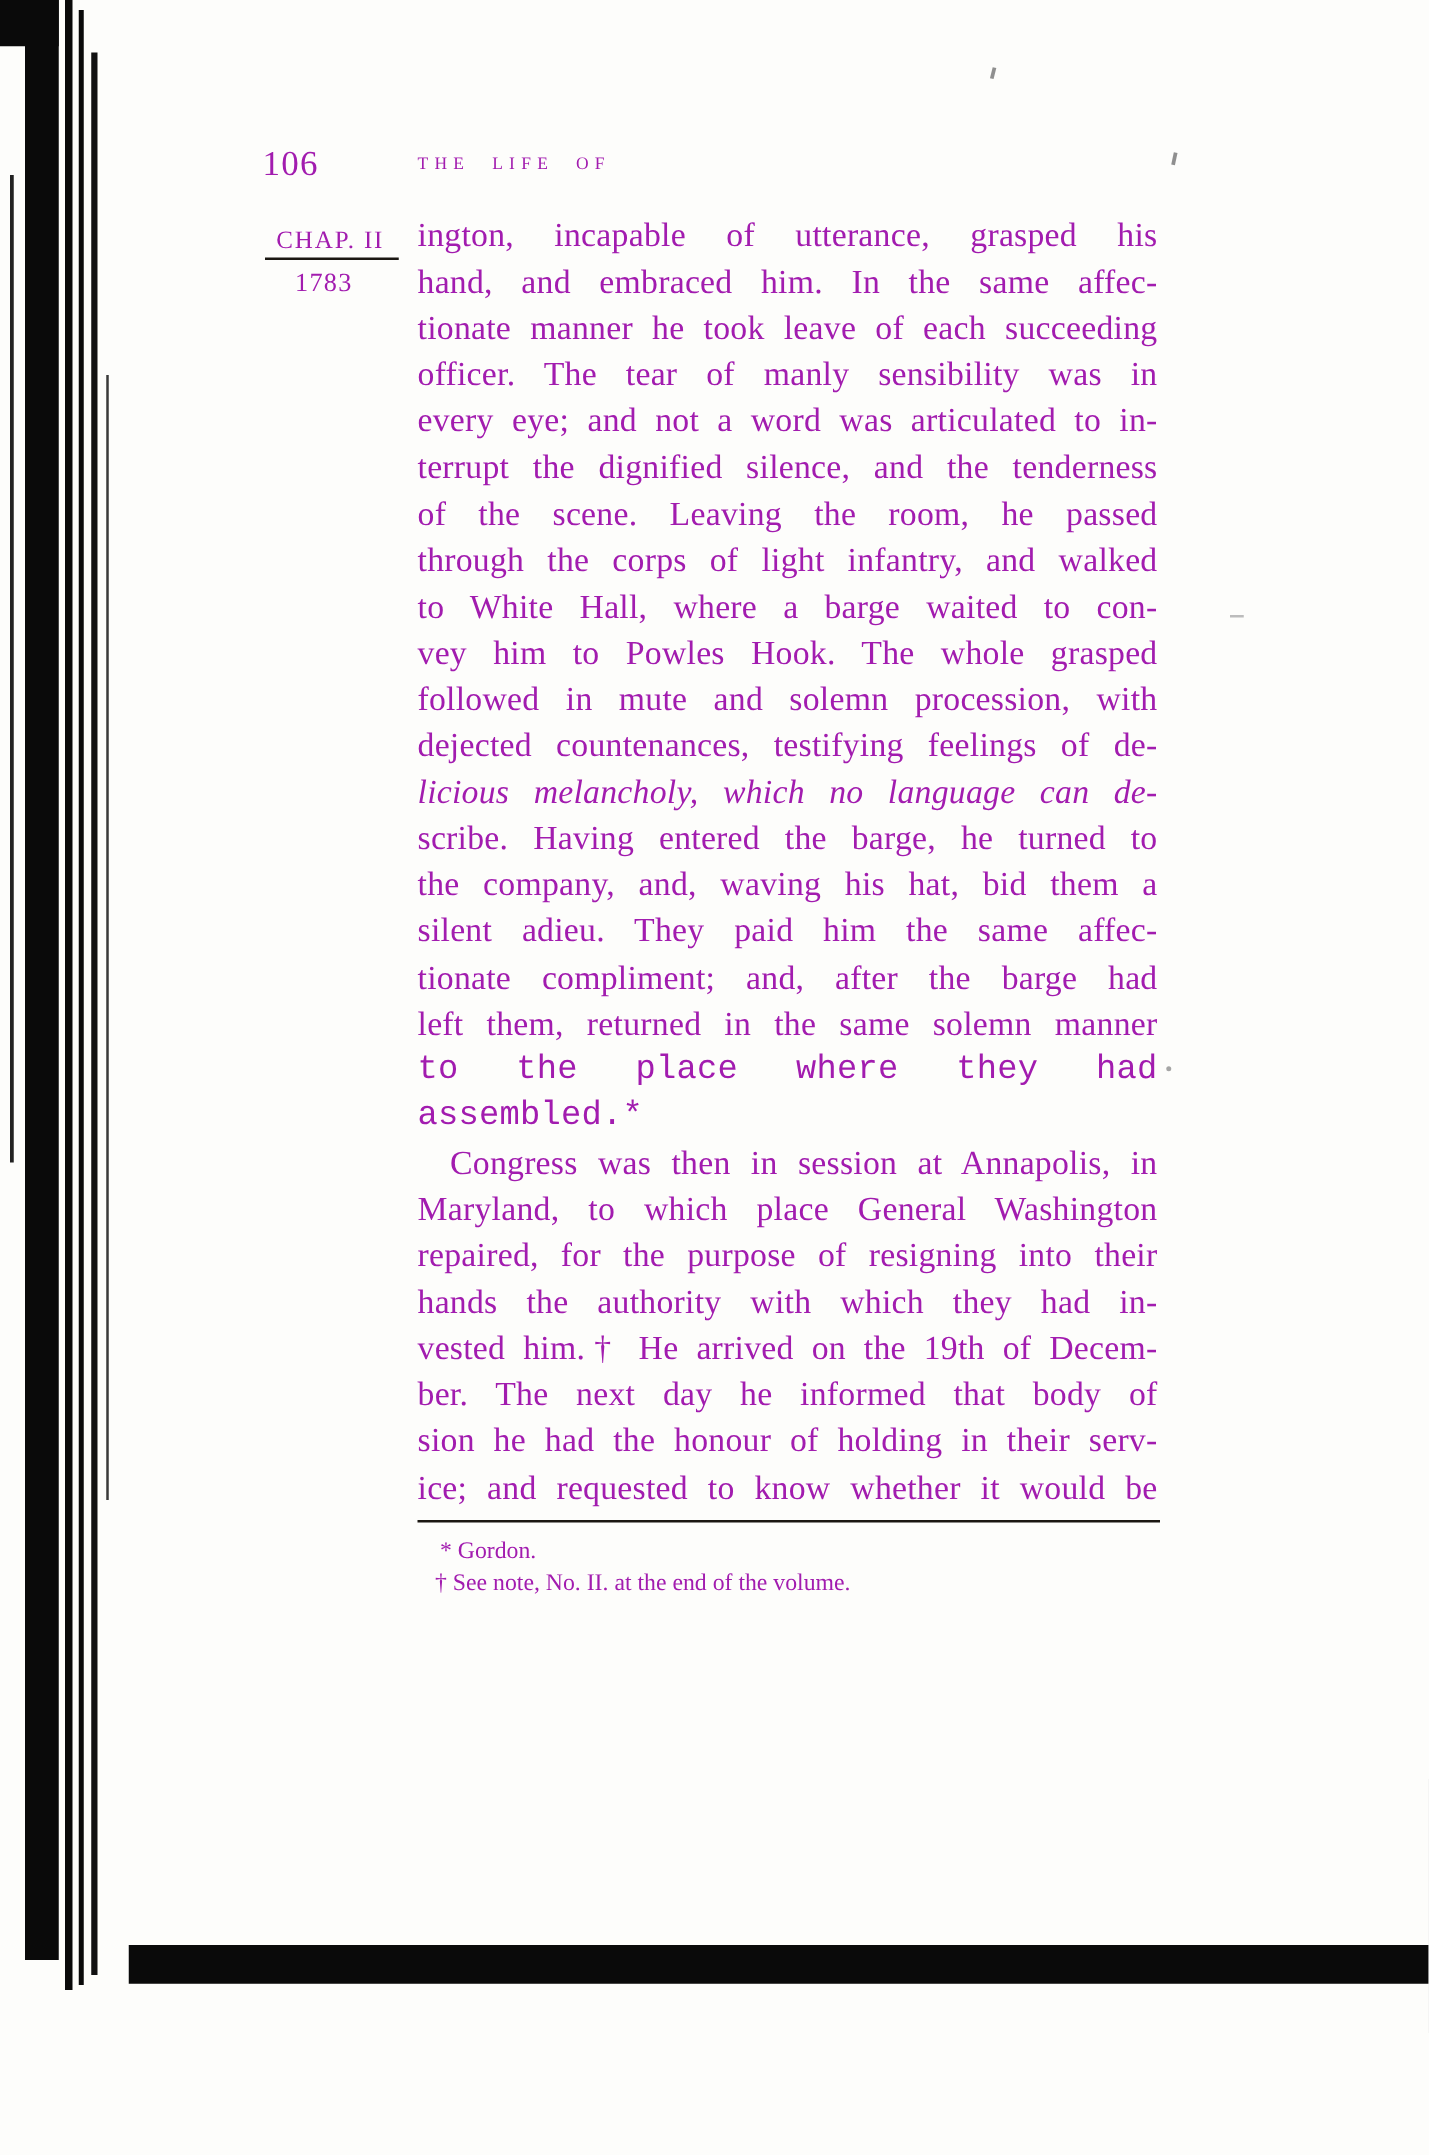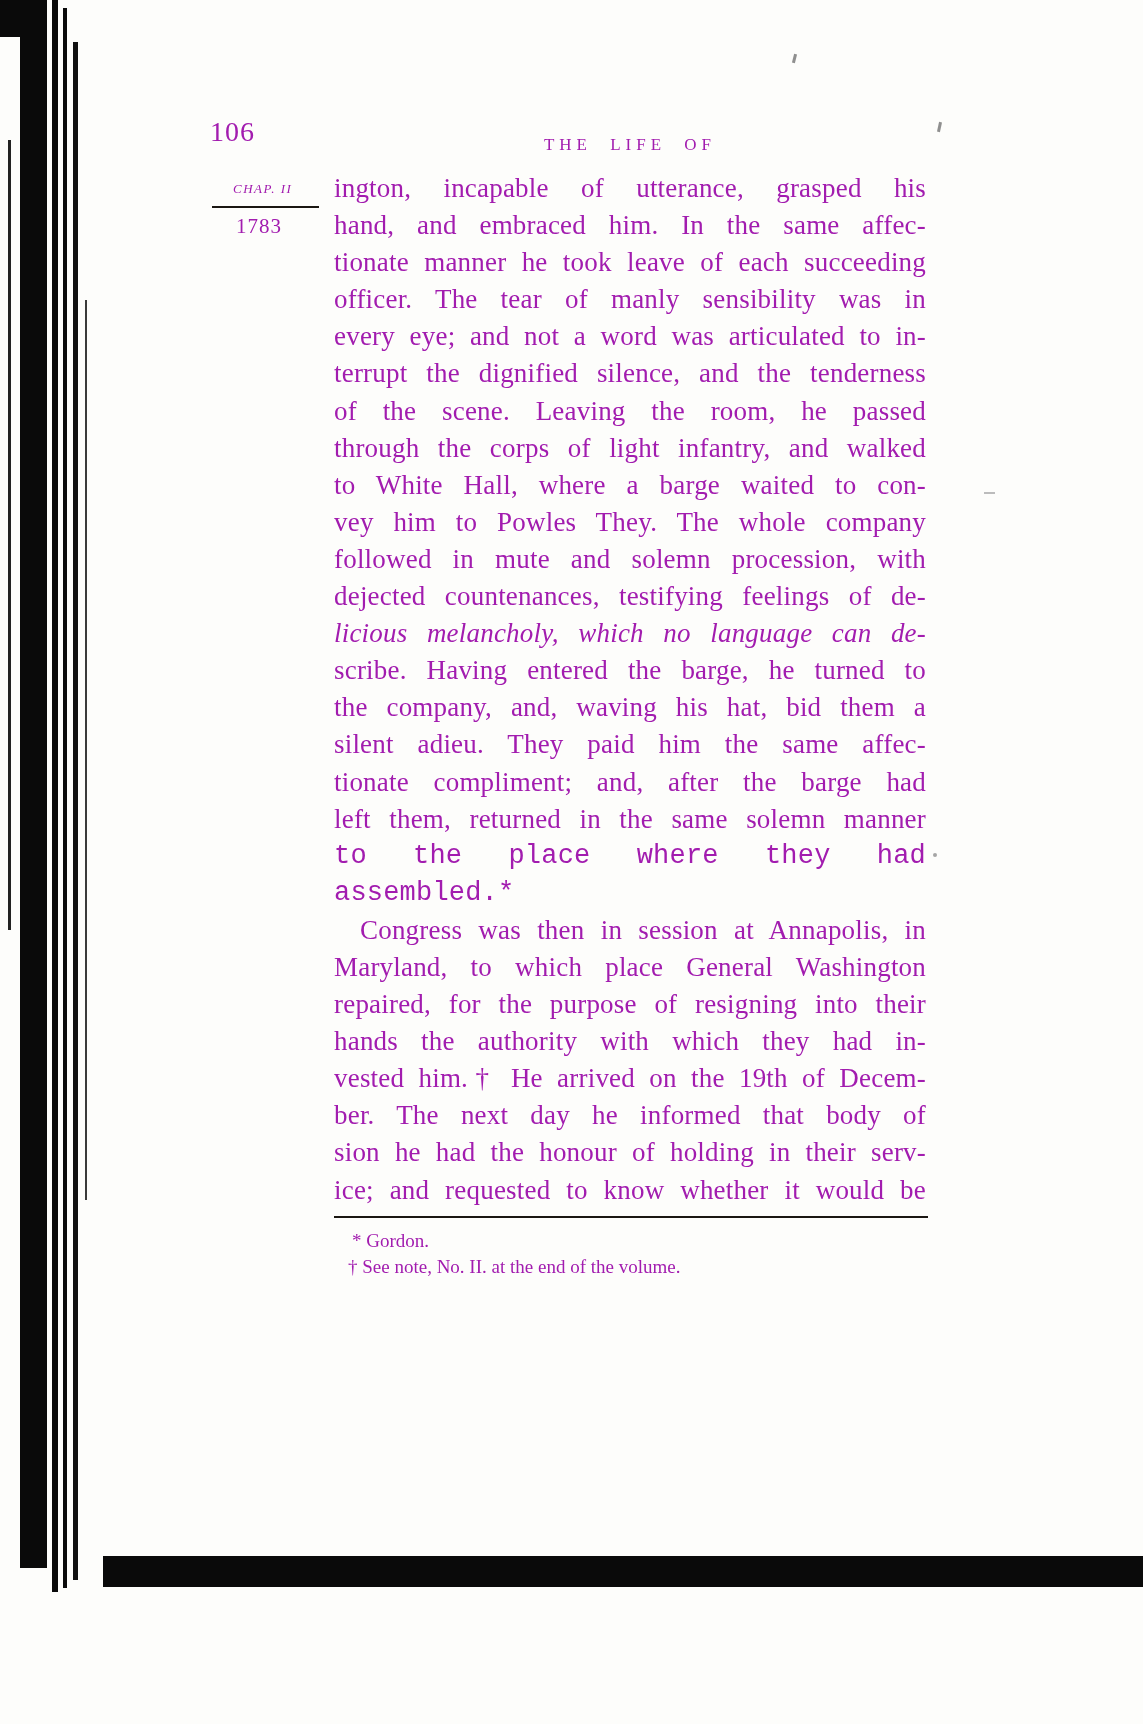--- a/index.html
+++ b/index.html
@@ -29,29 +29,29 @@
   .speck-2 { left: 938px; top: 122px; width: 3px; height: 10px; transform: rotate(12deg); }
   .speck-3 { left: 984px; top: 492px; width: 11px; height: 2px; background:#999; }
   .speck-4 { left: 933px; top: 853px; width: 4px;  height: 4px; background:#777; border-radius:50%; }
 
   
   .page-number {
     position: absolute; left: 210px; top: 116px;
     font-size: 28px; letter-spacing: 1px;
   }
   .running-head {
-    position: absolute; left: 334px; top: 135px; width: 592px;
-    text-align: center; font-size: 17px;
+    position: absolute; left: 334px; top: 124px; width: 592px;
+    font-size: 14px;
     letter-spacing: 5px; word-spacing: 9px;
   }
 
   
   .chapter-label {
-    position: absolute; left: 233px; top: 181px;
-    font-size: 13px; letter-spacing: 1.5px; font-style: italic;
+    position: absolute; left: 221px; top: 181px;
+    font-size: 20px; letter-spacing: 1.5px;
   }
   .chapter-rule {
     position: absolute; left: 212px; top: 206px;
     width: 107px; height: 2px; background: #1b1712;
   }
   .year-label {
     position: absolute; left: 236px; top: 214px;
     font-size: 21px; letter-spacing: 1px;
   }
 
@@ -106,21 +106,21 @@
   <div class="body-block">
     <div class="line">ington, incapable of utterance, grasped his</div>
     <div class="line">hand, and embraced him. In the same affec-</div>
     <div class="line">tionate manner he took leave of each succeeding</div>
     <div class="line">officer. The tear of manly sensibility was in</div>
     <div class="line">every eye; and not a word was articulated to in-</div>
     <div class="line">terrupt the dignified silence, and the tenderness</div>
     <div class="line">of the scene. Leaving the room, he passed</div>
     <div class="line">through the corps of light infantry, and walked</div>
     <div class="line">to White Hall, where a barge waited to con-</div>
-    <div class="line">vey him to Powles They. The whole company</div>
+    <div class="line">vey him to Powles Hook. The whole grasped</div>
     <div class="line">followed in mute and solemn procession, with</div>
     <div class="line">dejected countenances, testifying feelings of de-</div>
     <div class="line italic">licious melancholy, which no language can de-</div>
     <div class="line">scribe. Having entered the barge, he turned to</div>
     <div class="line">the company, and, waving his hat, bid them a</div>
     <div class="line">silent adieu. They paid him the same affec-</div>
     <div class="line">tionate compliment; and, after the barge had</div>
     <div class="line">left them, returned in the same solemn manner</div>
     <div class="line para-end">to the place where they had assembled.*</div>
     <div class="line indent">Congress was then in session at Annapolis, in</div>

